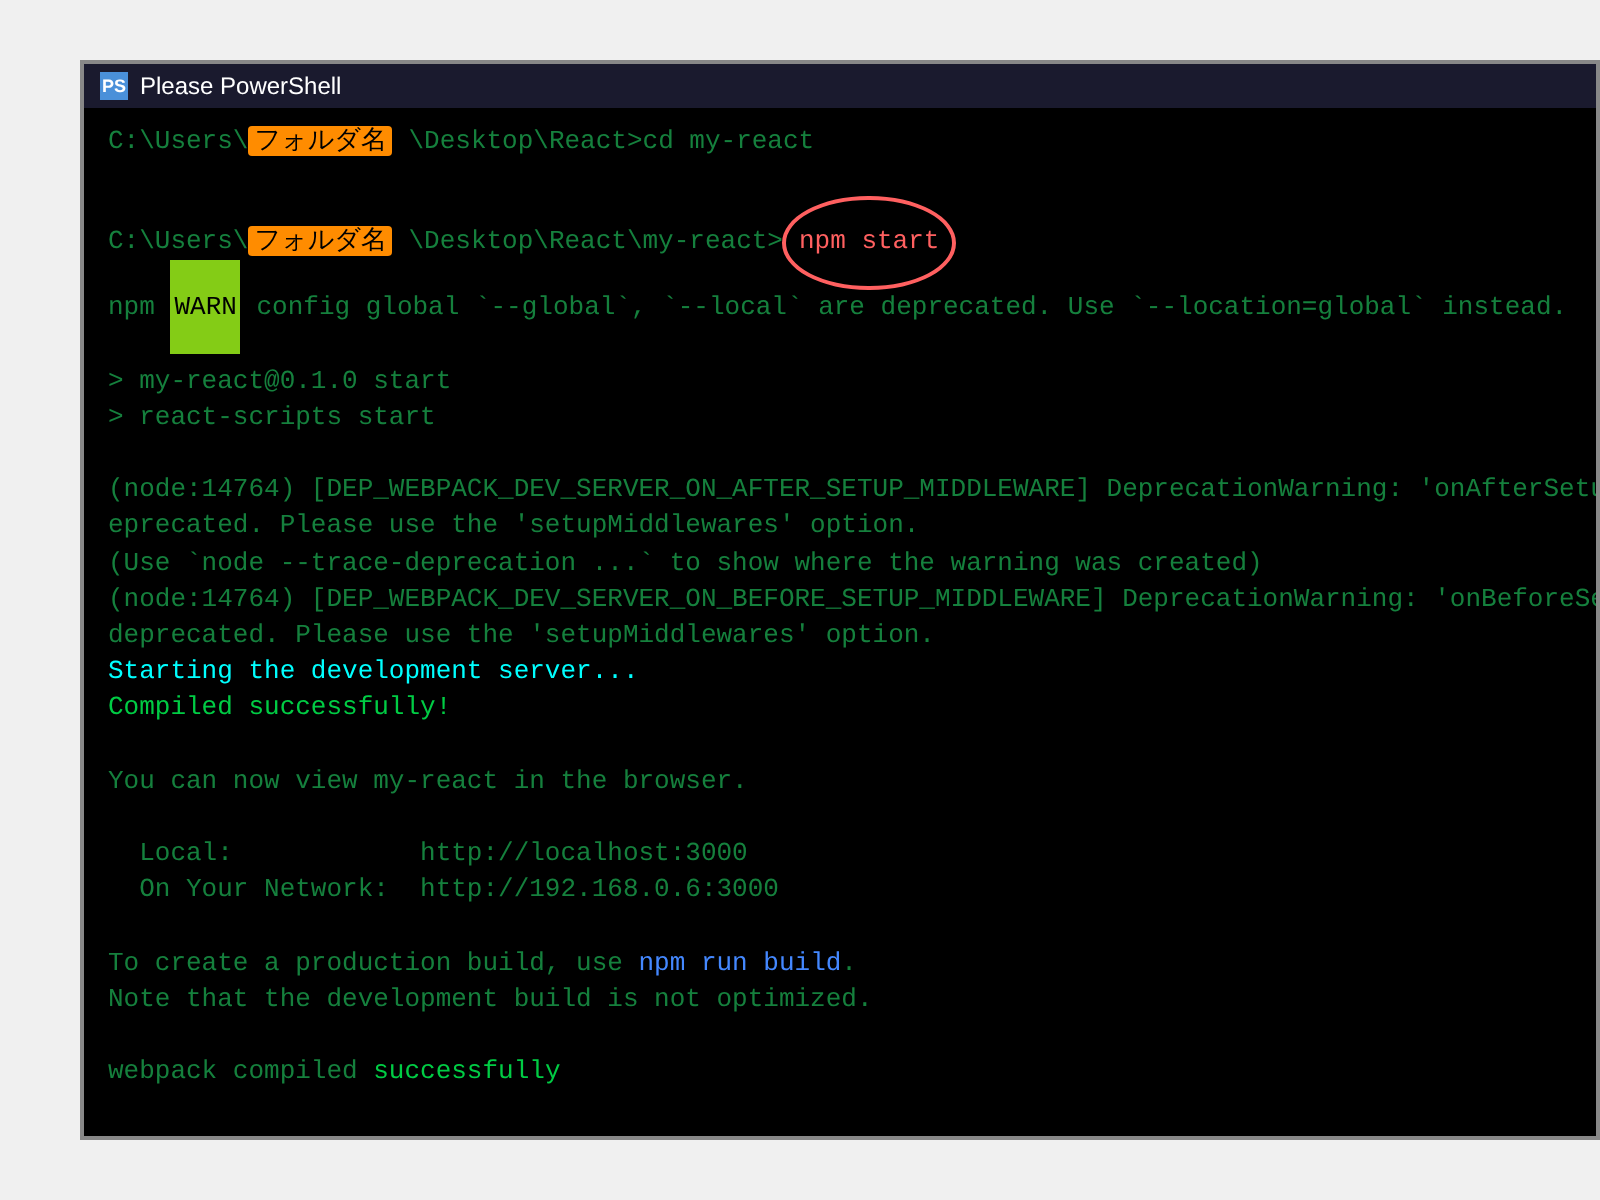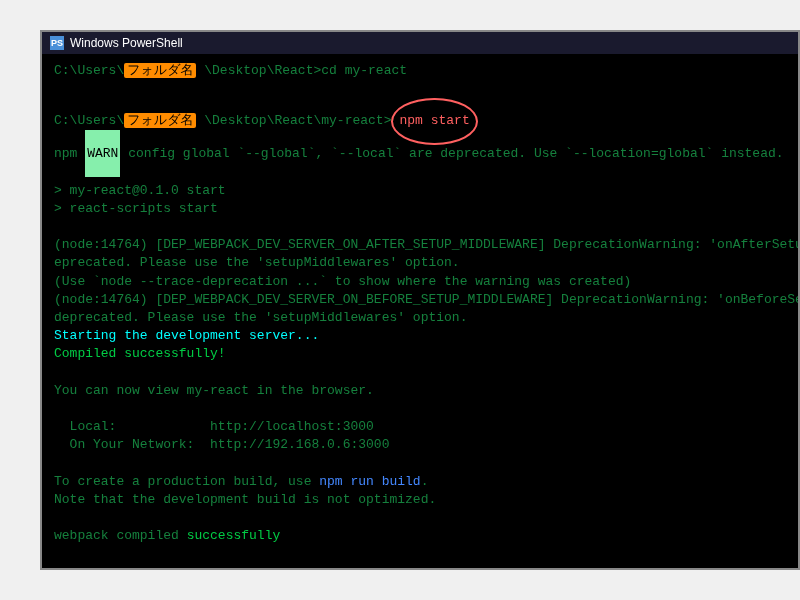--- a/index.html
+++ b/index.html
@@ -77,27 +77,27 @@
       line-height: 1.3;
       color: #ff6060;
     }
   </style>
 </head>
 <body>
 
 <div class="window">
   <div class="title-bar">
     <span class="title-bar-icon">PS</span>
-    <span>Windows PowerShell</span>
+    <span>Please PowerShell</span>
   </div>
   <div class="terminal-body" id="terminal">
       <div class="line"><span class="white">C:\Users\</span><span class="badge-folder">フォルダ名</span><span class="white"> \Desktop\React&gt;</span><span class="white">cd my-react</span></div>
       <div class="line">&nbsp;</div>
       <div class="line"><span class="white">C:\Users\</span><span class="badge-folder">フォルダ名</span><span class="white"> \Desktop\React\my-react&gt;</span><span class="npm-circle">npm start</span></div>
-      <div class="line"><span class="white">npm </span><span class="warn-yellow" style="background:#86efac;color:#000;padding:16px 2px;">WARN</span><span class="white"> config global `--global`, `--local` are deprecated. Use `--location=global` instead.</span></div>
+      <div class="line"><span class="white">npm </span><span class="warn-yellow" style="background:#84cc16;color:#000;padding:16px 2px;">WARN</span><span class="white"> config global `--global`, `--local` are deprecated. Use `--location=global` instead.</span></div>
       <div class="line">&nbsp;</div>
       <div class="line"><span class="white">&gt; my-react@0.1.0 start</span></div>
       <div class="line"><span class="white">&gt; react-scripts start</span></div>
       <div class="line">&nbsp;</div>
       <div class="line"><span class="white">(node:14764) [DEP_WEBPACK_DEV_SERVER_ON_AFTER_SETUP_MIDDLEWARE] DeprecationWarning: 'onAfterSetupMid</span></div>
       <div class="line"><span class="white">eprecated. Please use the 'setupMiddlewares' option.</span></div>
       <div class="line"><span class="white">(Use `node --trace-deprecation ...` to show where the warning was created)</span></div>
       <div class="line"><span class="white">(node:14764) [DEP_WEBPACK_DEV_SERVER_ON_BEFORE_SETUP_MIDDLEWARE] DeprecationWarning: 'onBeforeSetupM</span></div>
       <div class="line"><span class="white">deprecated. Please use the 'setupMiddlewares' option.</span></div>
       <div class="line"><span class="cyan">Starting the development server...</span></div>

